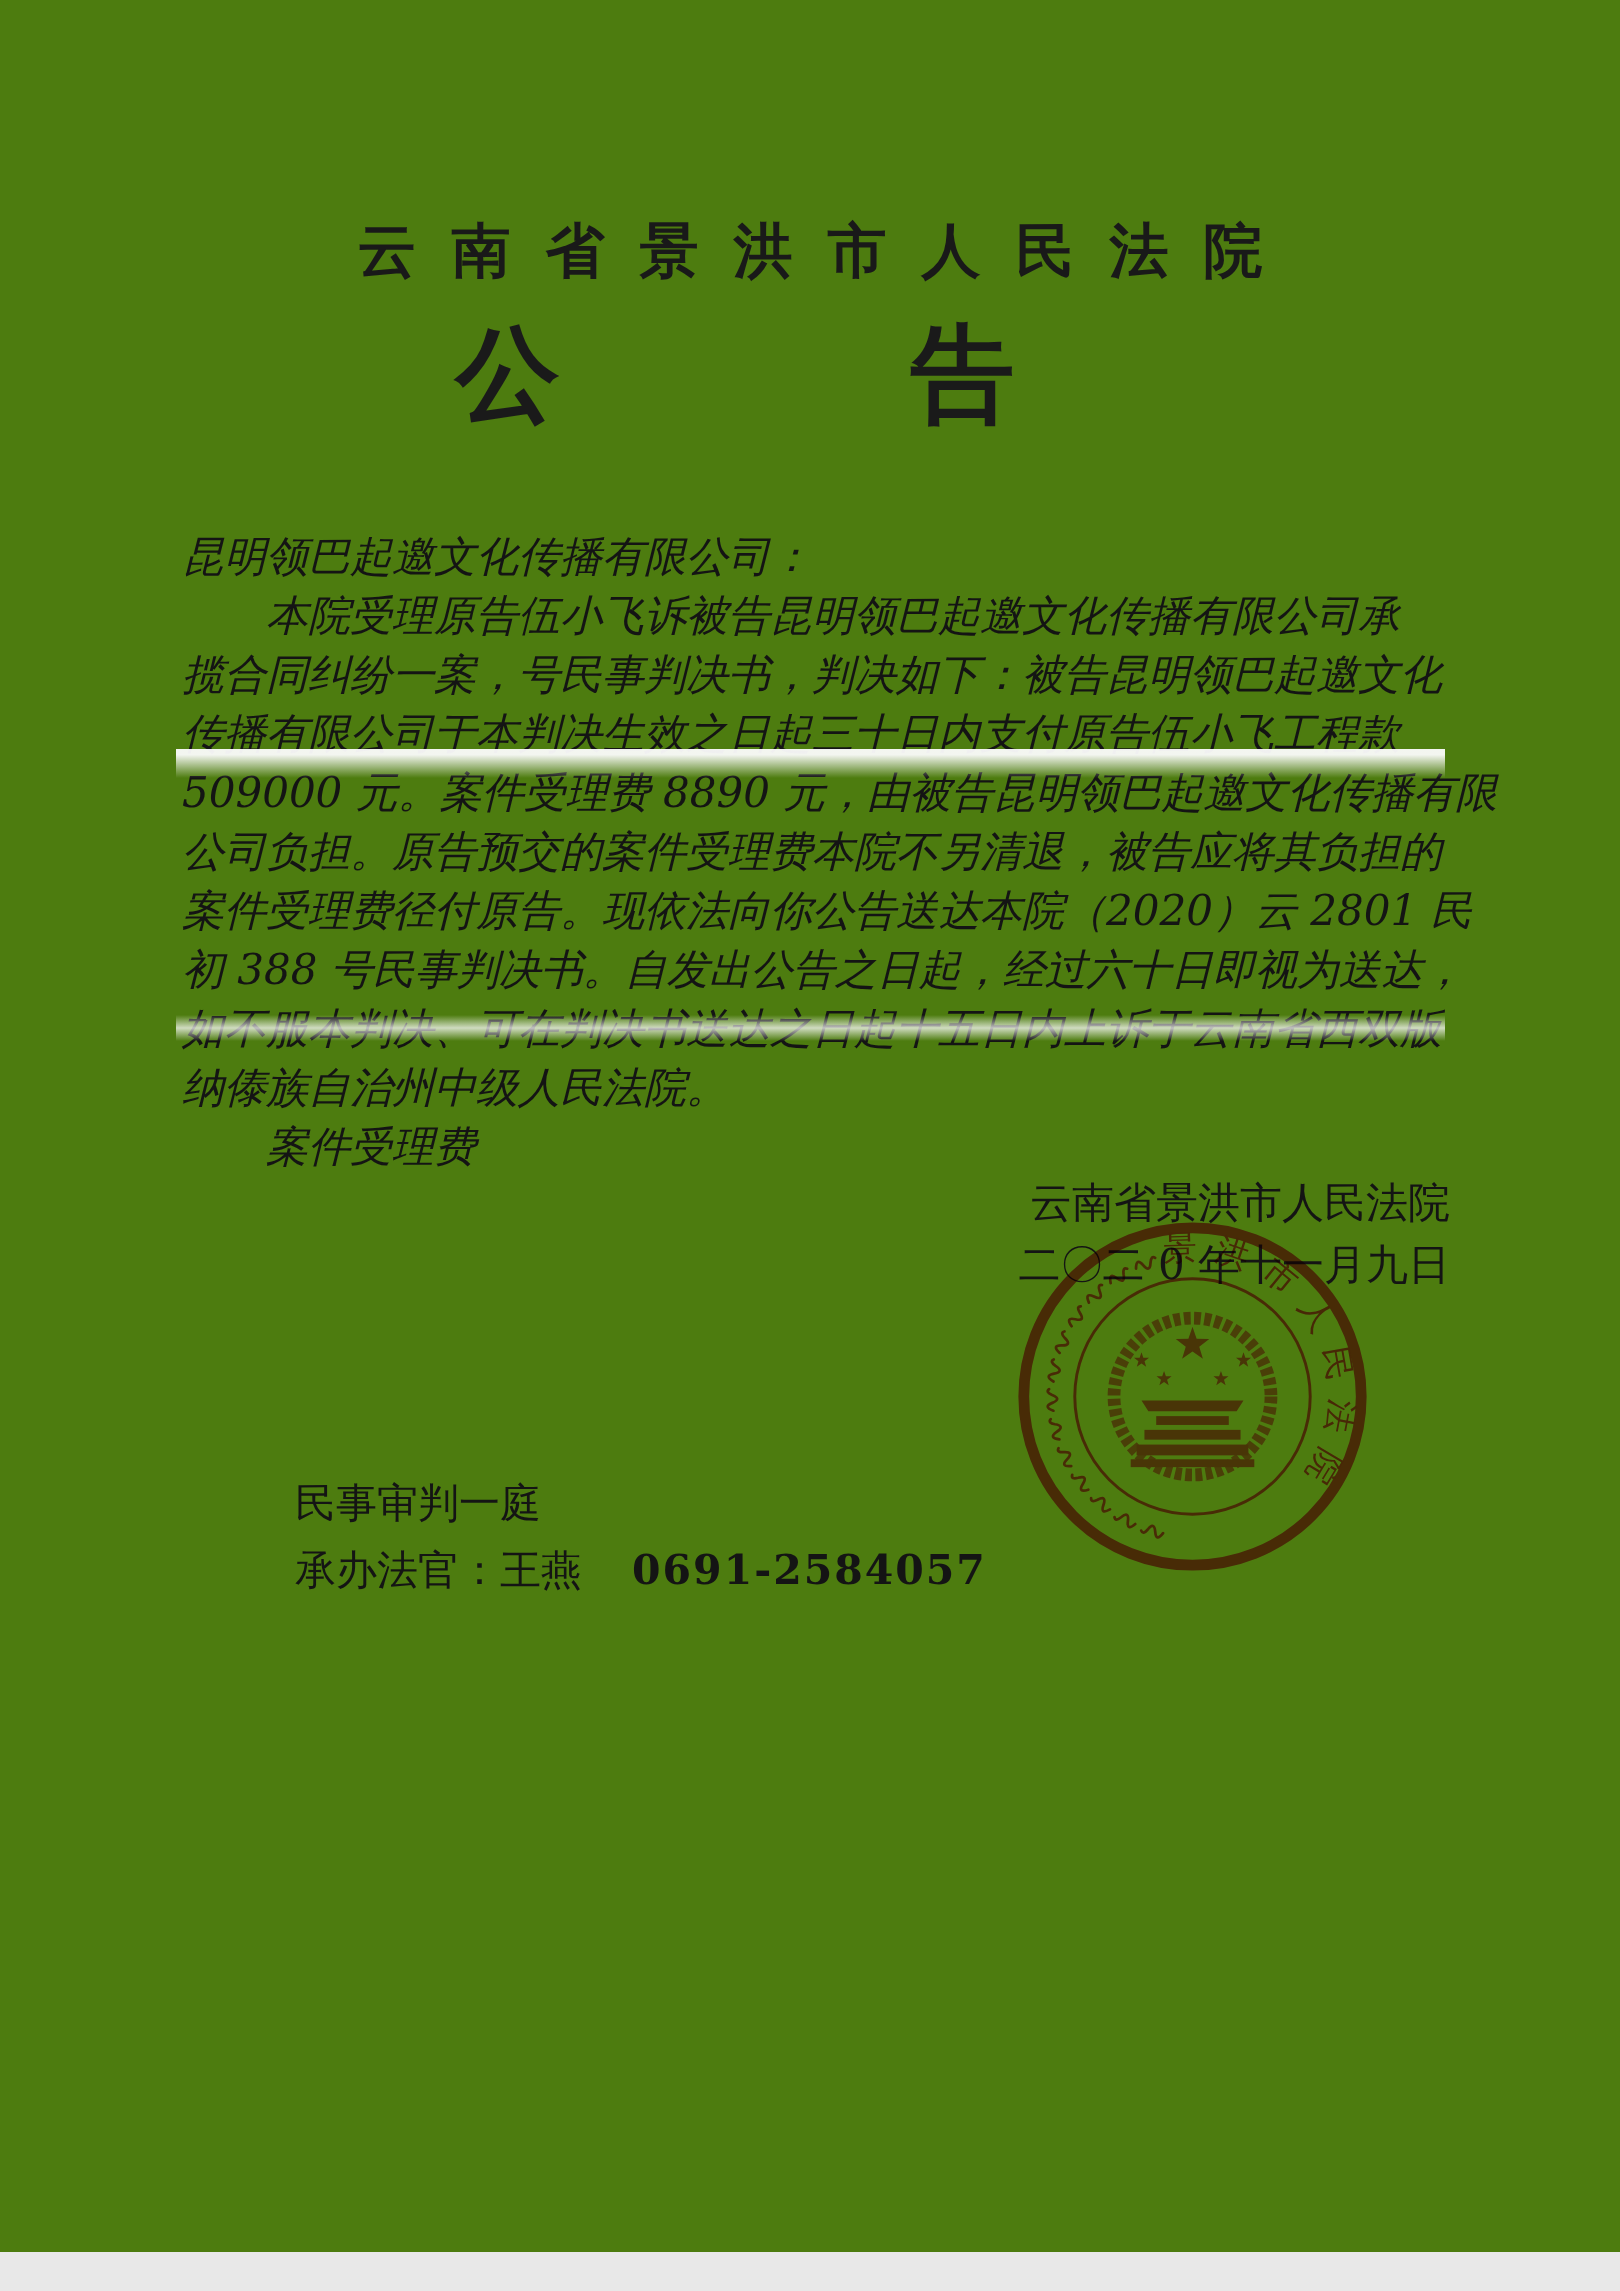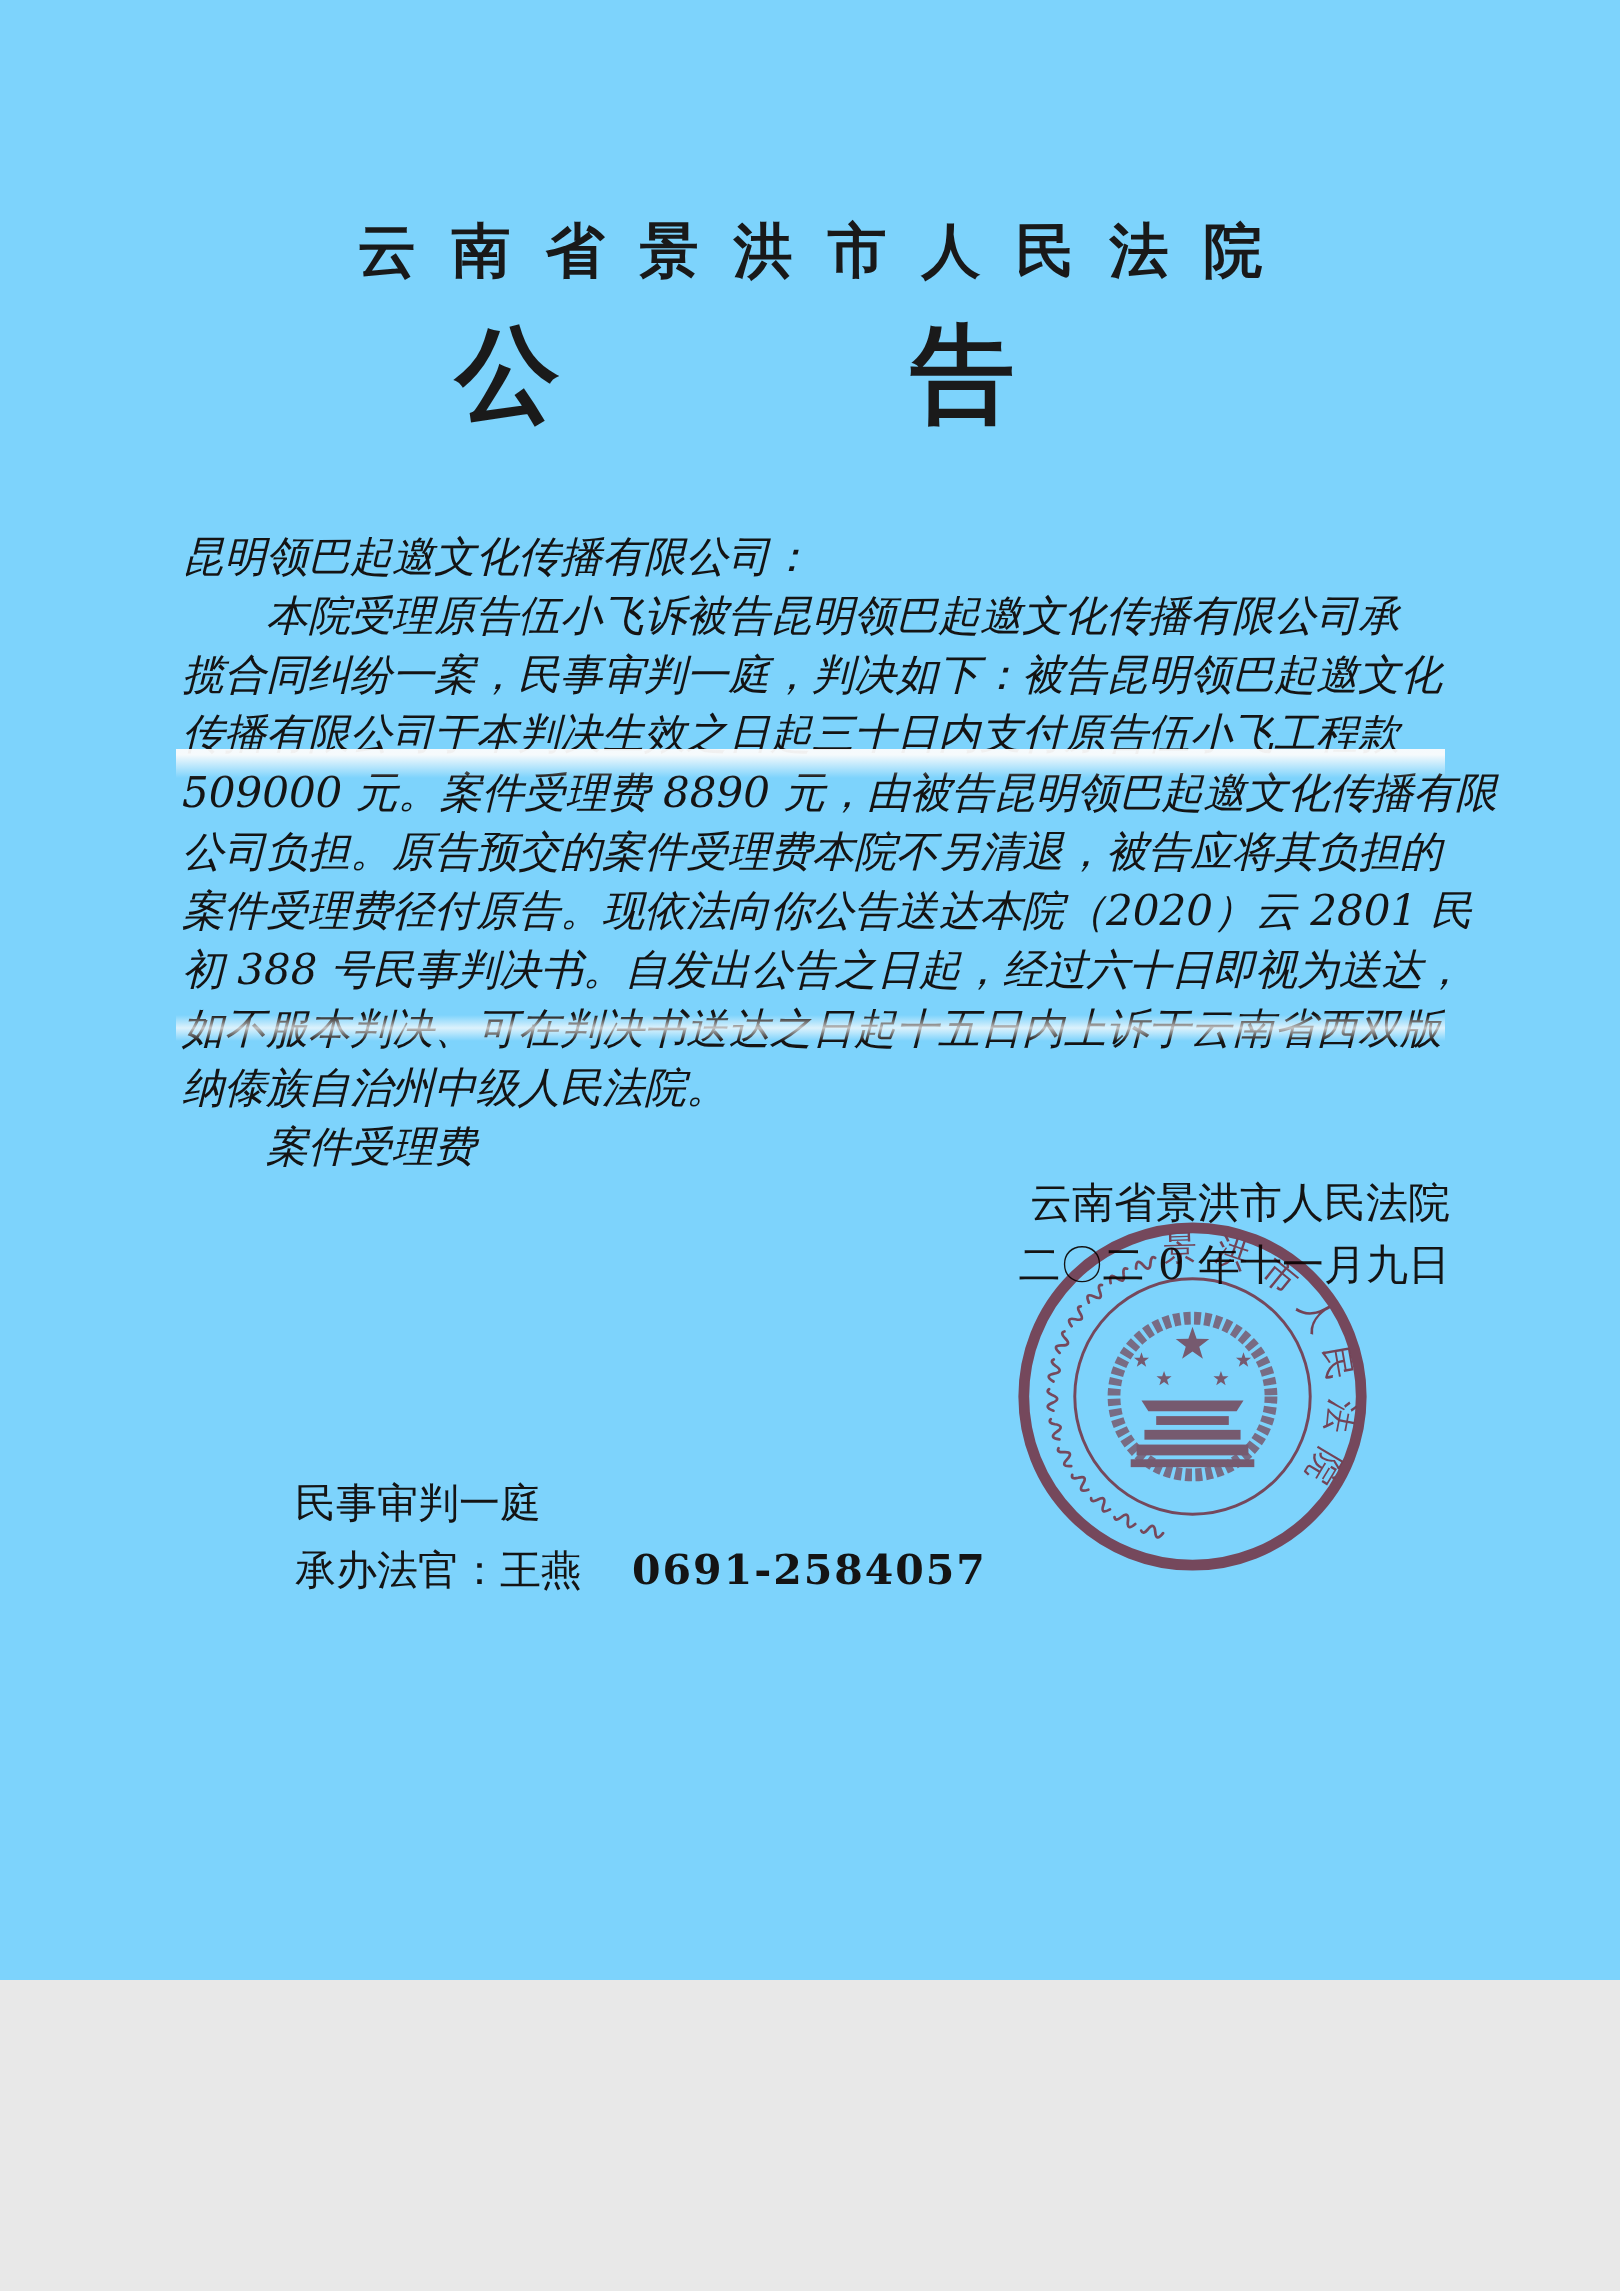--- a/index.html
+++ b/index.html
@@ -1,19 +1,19 @@
 <!DOCTYPE html>
 <html><head>
 <meta charset="utf-8">
 <style>
   html,body{margin:0;padding:0;}
   body{background:#e8e8e8;font-family:"DejaVu Serif","Liberation Serif",serif;}
   .page{
-    position:relative;width:1620px;height:1980px;margin:0 auto;
-    background:#7dd3fc;overflow:hidden;color:#141414;
+    position:relative;width:1620px;height:2252px;margin:0 auto;
+    background:#4d7c0f;overflow:hidden;color:#141414;
   }
   .court-title{
     position:absolute;top:212px;left:0;width:100%;
     text-align:center;font-size:59px;font-weight:600;
     letter-spacing:35px;padding-left:35px;box-sizing:border-box;
     white-space:nowrap;color:#191919;
   }
   .doc-title{
     position:absolute;top:306px;left:-75px;width:100%;
     display:flex;justify-content:center;gap:351px;
@@ -56,21 +56,21 @@
   <div class="court-title">云南省景洪市人民法院</div>
 
   <div class="doc-title">
     <span>公</span>
     <span>告</span>
   </div>
 
   <div class="body-text">
       <div>昆明领巴起邀文化传播有限公司：</div>
       <div>　　本院受理原告伍小飞诉被告昆明领巴起邀文化传播有限公司承</div>
-      <div>揽合同纠纷一案，民事审判一庭，判决如下：被告昆明领巴起邀文化</div>
+      <div>揽合同纠纷一案，号民事判决书，判决如下：被告昆明领巴起邀文化</div>
       <div>传播有限公司于本判决生效之日起三十日内支付原告伍小飞工程款</div>
       <div>509000 元。案件受理费 8890 元，由被告昆明领巴起邀文化传播有限</div>
       <div>公司负担。原告预交的案件受理费本院不另清退，被告应将其负担的</div>
       <div>案件受理费径付原告。现依法向你公告送达本院（2020）云 2801 民</div>
       <div>初 388 号民事判决书。自发出公告之日起，经过六十日即视为送达，</div>
       <div>如不服本判决、可在判决书送达之日起十五日内上诉于云南省西双版</div>
       <div>纳傣族自治州中级人民法院。</div>
       <div>　　案件受理费</div>
     </div>
 

